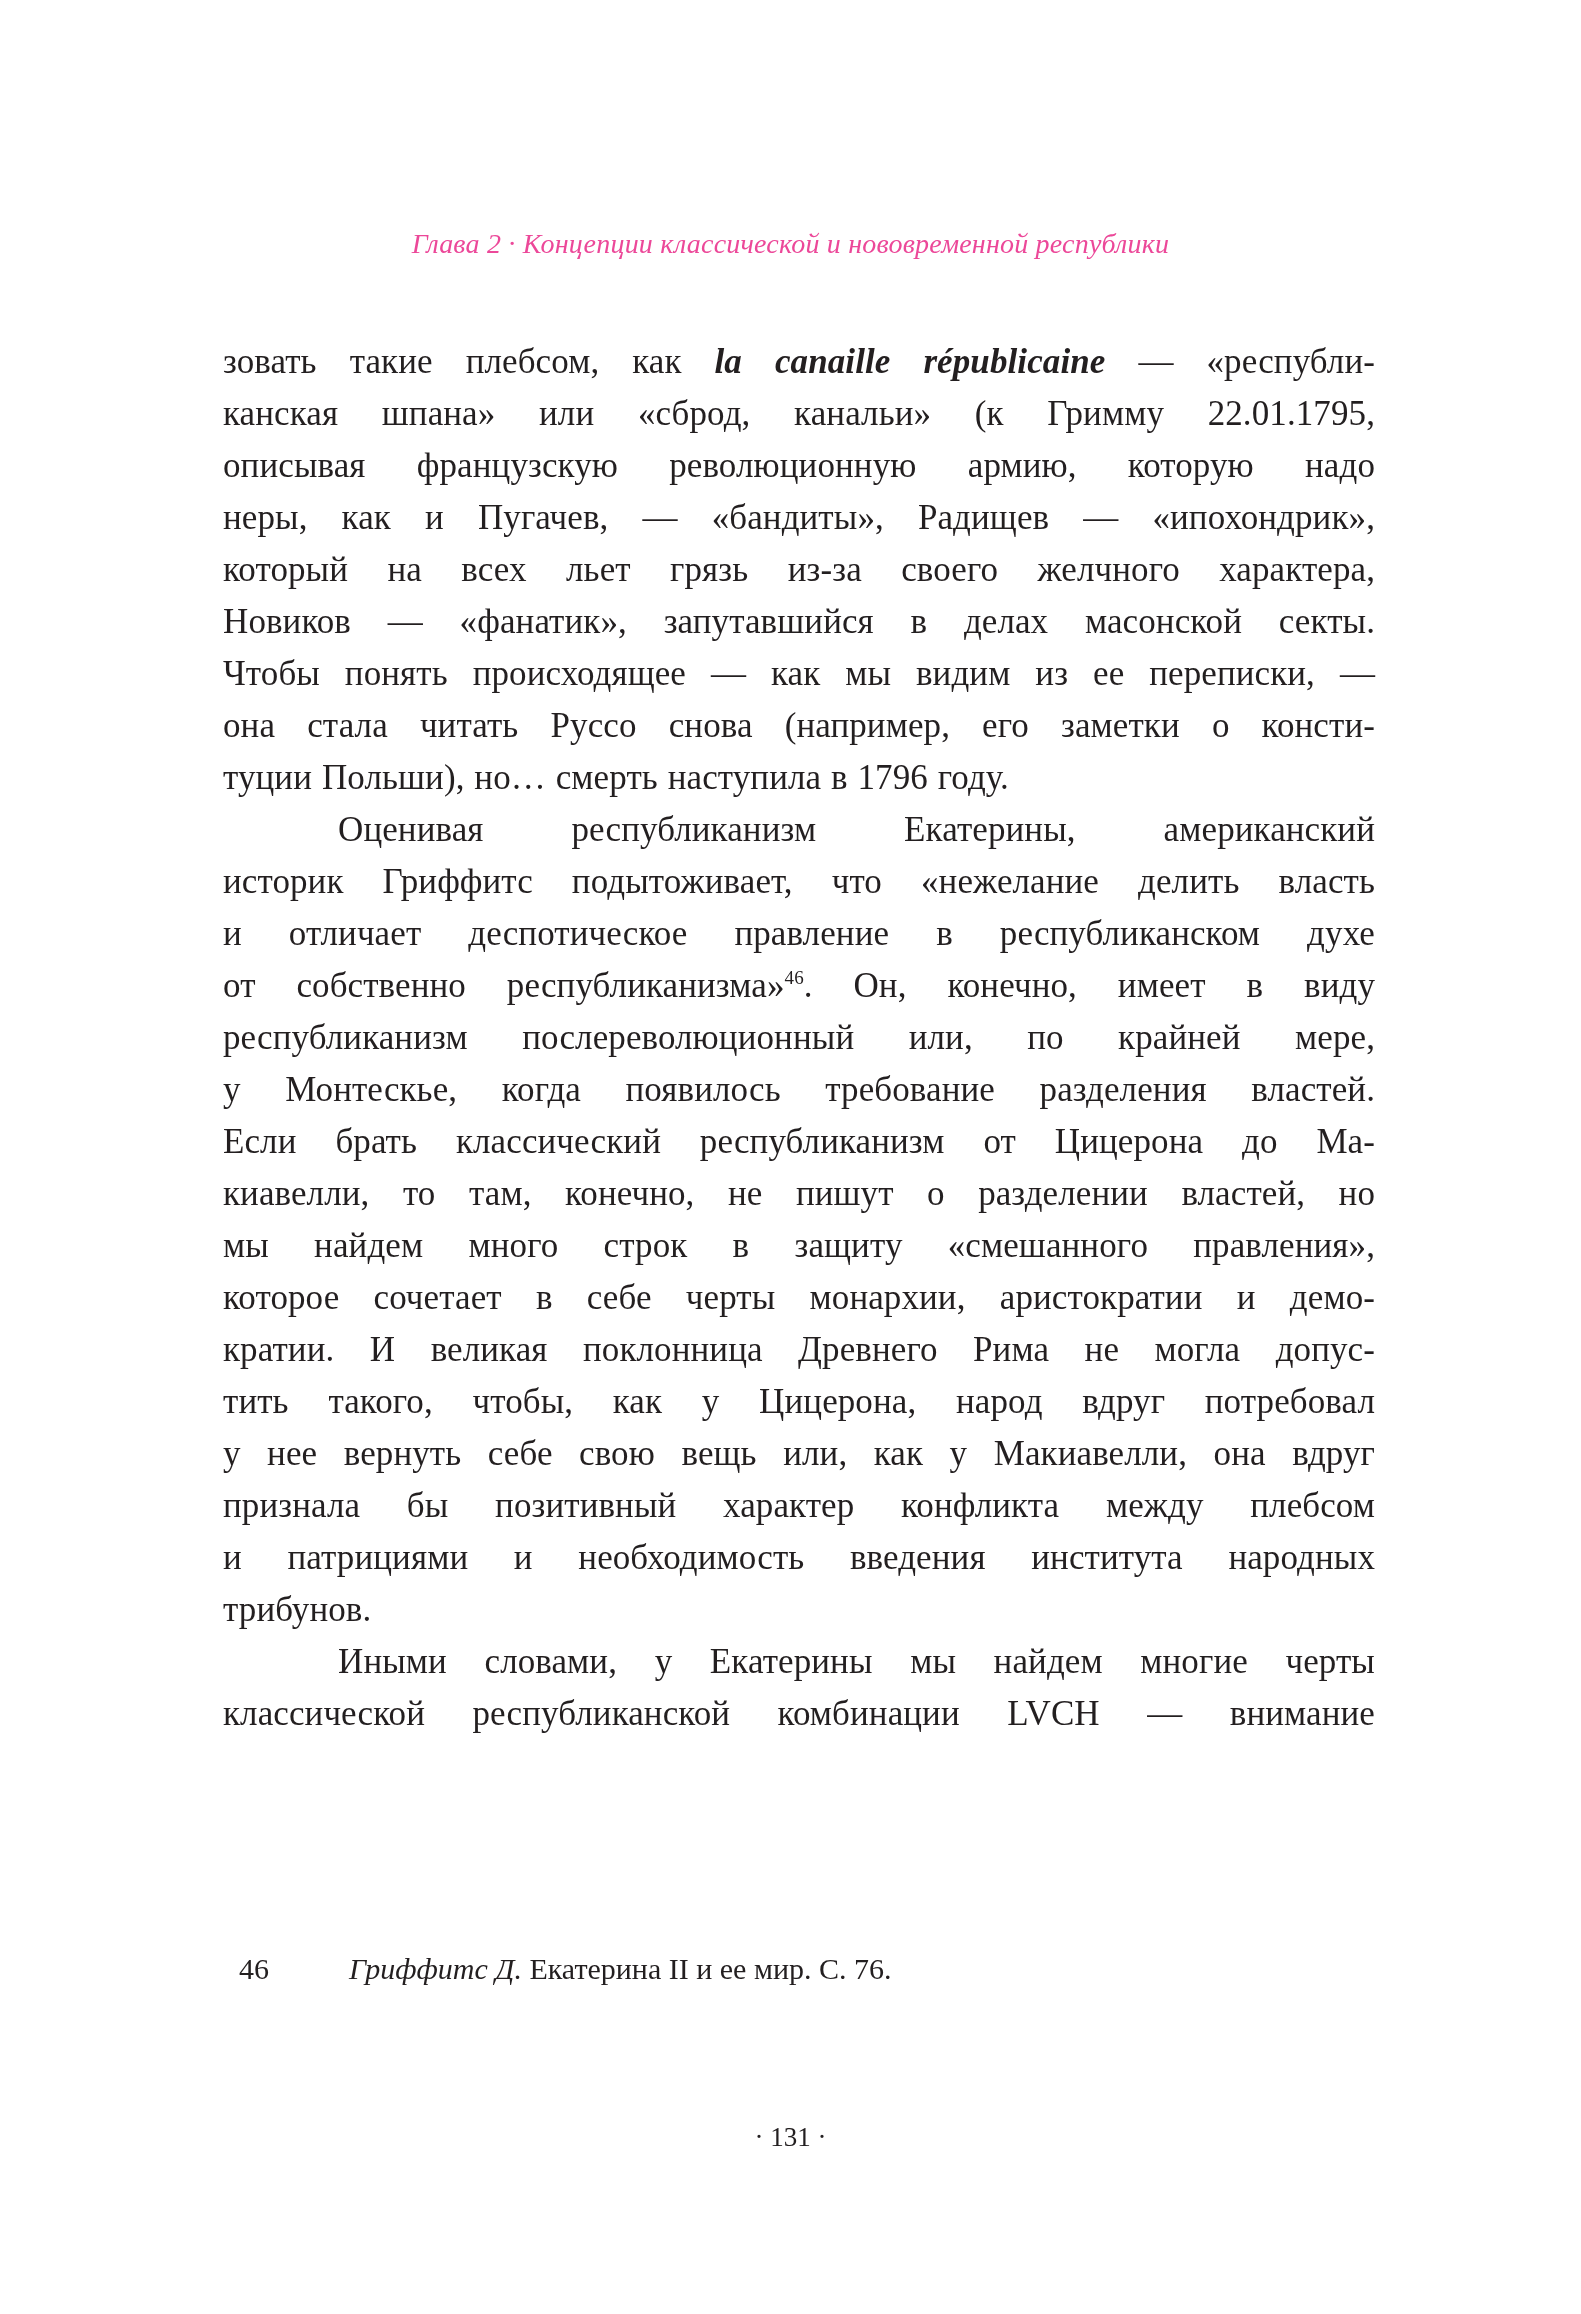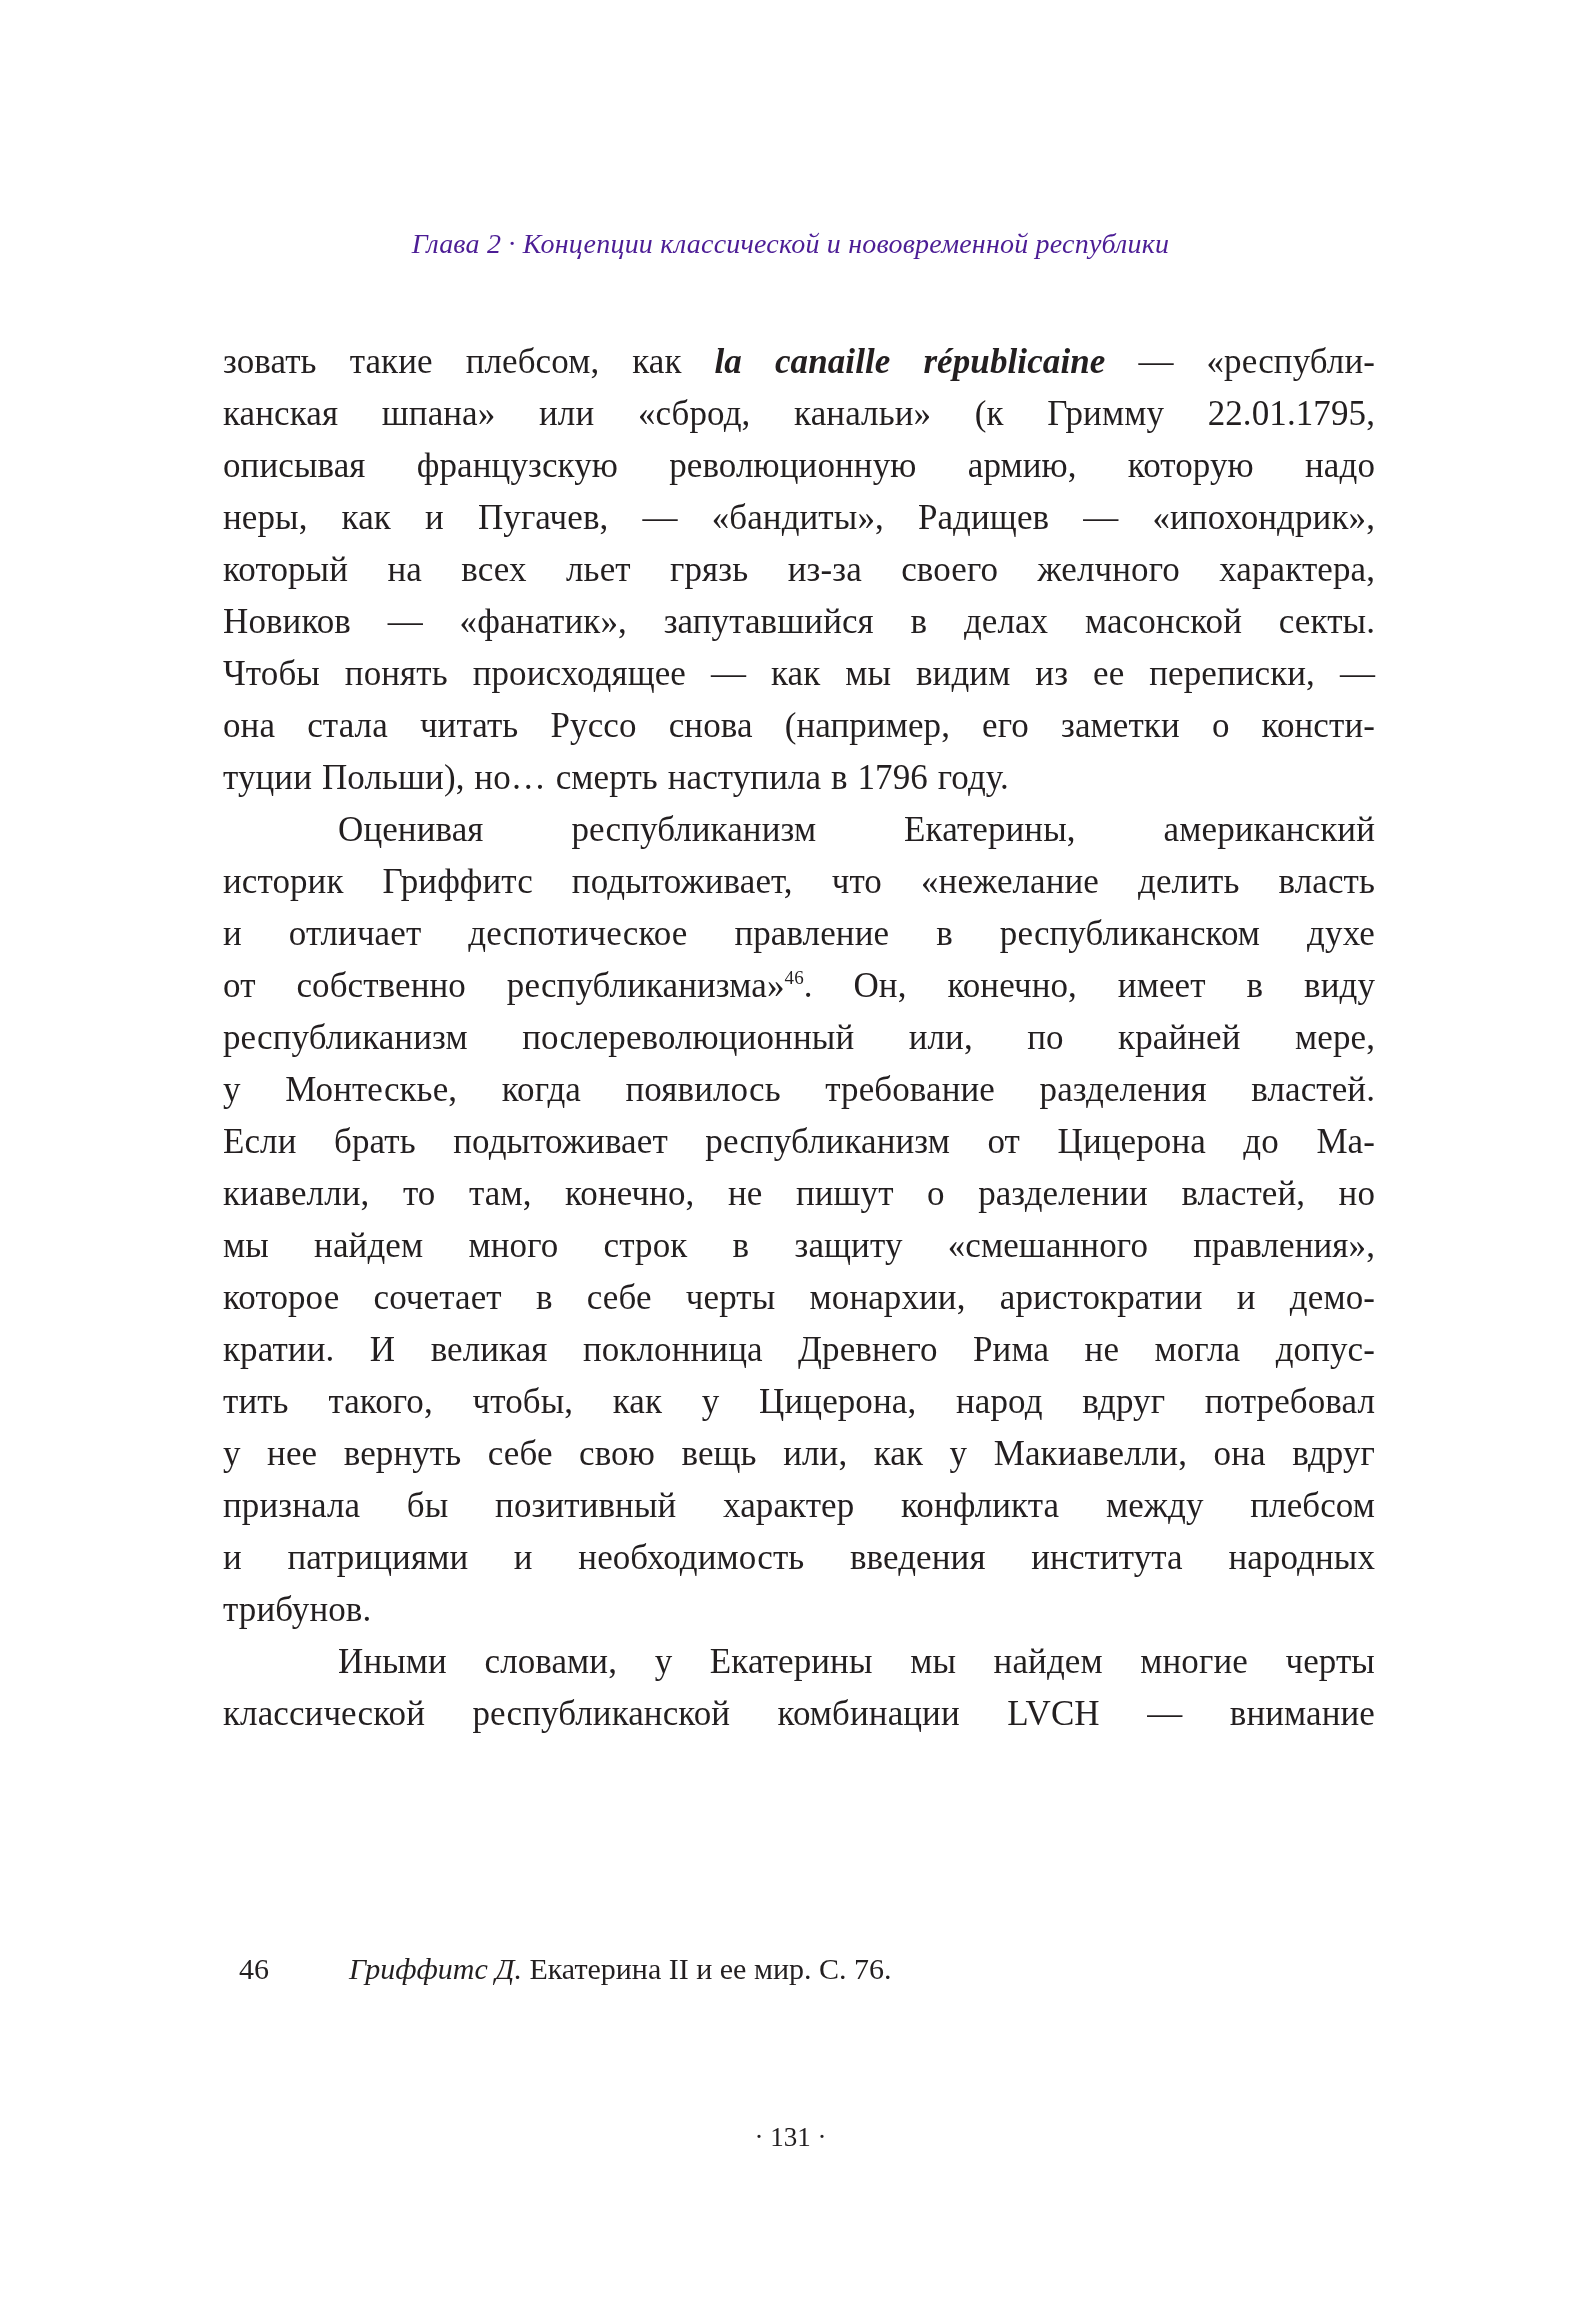--- a/index.html
+++ b/index.html
@@ -18,21 +18,21 @@
     .running-head {
       position: absolute;
       top: 228px;
       left: 0;
       width: 1581px;
       text-align: center;
       font-family: "Liberation Serif", "DejaVu Serif", serif;
       font-style: italic;
       font-size: 28px;
       letter-spacing: 0.2px;
-      color: #4c1d95;
+      color: #ec4899;
     }
     .body-text {
       position: absolute;
       top: 336px;
       left: 223px;
       width: 1152px;
     }
     .line {
       display: block;
       height: 52px;
@@ -102,21 +102,21 @@
   <span class="line">Новиков — «фанатик», запутавшийся в делах масонской секты.</span>
   <span class="line">Чтобы понять происходящее — как мы видим из ее переписки, —</span>
   <span class="line">она стала читать Руссо снова (например, его заметки о консти-</span>
   <span class="line last">туции Польши), но… смерть наступила в 1796 году.</span>
   <span class="line indent">Оценивая республиканизм Екатерины, американский</span>
   <span class="line">историк Гриффитс подытоживает, что «нежелание делить власть</span>
   <span class="line">и отличает деспотическое правление в республиканском духе</span>
   <span class="line"><span>от собственно республиканизма»</span><sup>46</sup><span>. Он, конечно, имеет в виду</span></span>
   <span class="line">республиканизм послереволюционный или, по крайней мере,</span>
   <span class="line">у Монтескье, когда появилось требование разделения властей.</span>
-  <span class="line">Если брать подытоживает республиканизм от Цицерона до Ма-</span>
+  <span class="line">Если брать классический республиканизм от Цицерона до Ма-</span>
   <span class="line">киавелли, то там, конечно, не пишут о разделении властей, но</span>
   <span class="line">мы найдем много строк в защиту «смешанного правления»,</span>
   <span class="line">которое сочетает в себе черты монархии, аристократии и демо-</span>
   <span class="line">кратии. И великая поклонница Древнего Рима не могла допус-</span>
   <span class="line">тить такого, чтобы, как у Цицерона, народ вдруг потребовал</span>
   <span class="line">у нее вернуть себе свою вещь или, как у Макиавелли, она вдруг</span>
   <span class="line">признала бы позитивный характер конфликта между плебсом</span>
   <span class="line">и патрициями и необходимость введения института народных</span>
   <span class="line last">трибунов.</span>
   <span class="line indent">Иными словами, у Екатерины мы найдем многие черты</span>

